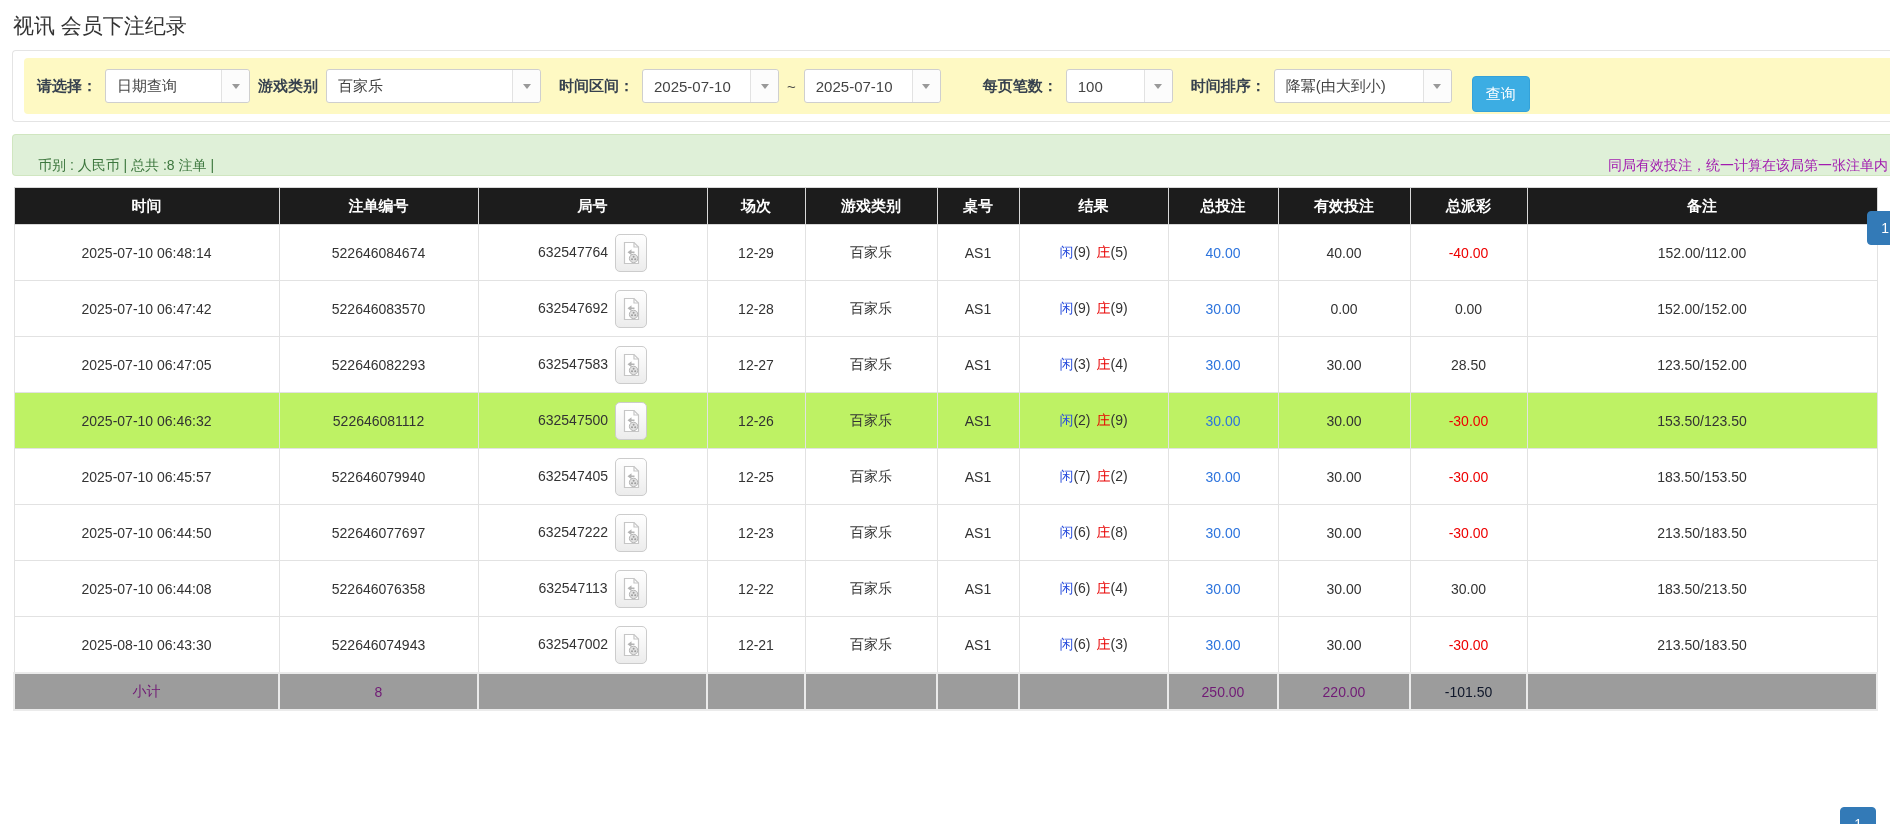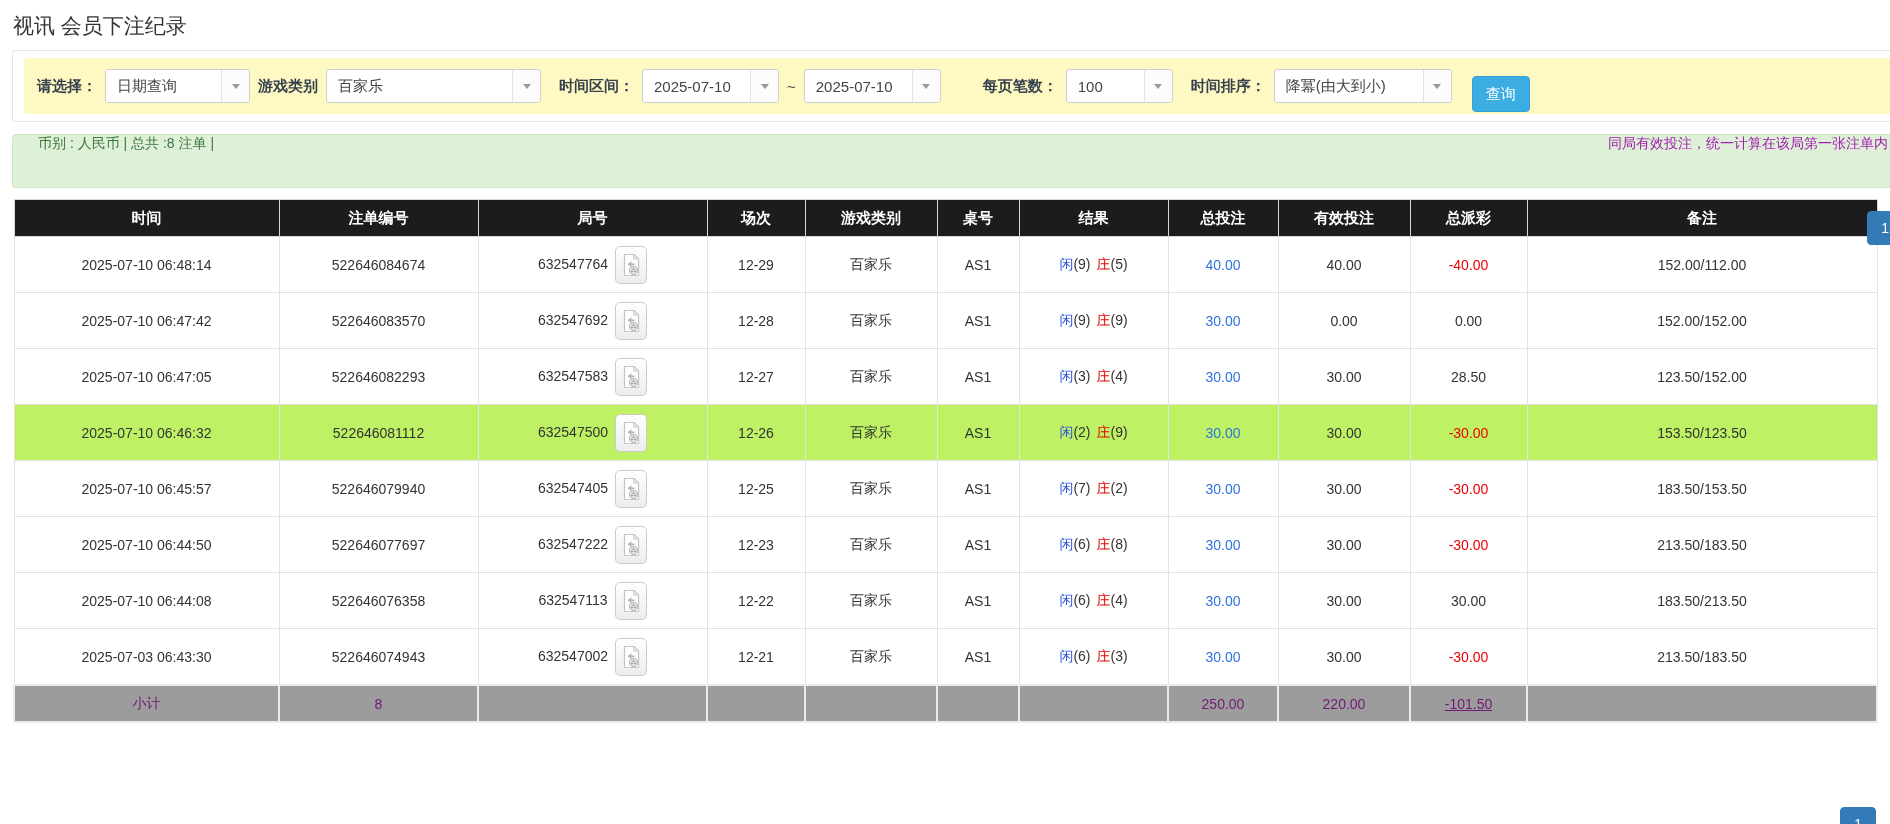--- a/index.html
+++ b/index.html
@@ -96,29 +96,29 @@
     font-size: 15px;
     cursor: pointer;
     font-family: inherit;
     margin-top: 16px;
   }
   
   .green-bar {
     margin: 12px 0 0 12px;
     width: calc(100% - 12px);
     box-sizing: border-box;
-    height: 54px;
+    height: 42px;
     background: #dff0d8;
     border: 1px solid #d0e6c0;
     border-right: none;
     border-radius: 4px 0 0 4px;
     display: flex;
-    align-items: flex-start;
+    align-items: flex-end;
     justify-content: space-between;
-    padding: 0 2px 0 25px;
+    padding: 8px 2px 0 25px;
   }
   .green-left { font-size: 14px; color: #3c763d; }
   .green-right { font-size: 14px; color: #a21caf; }
   
   .pg {
     position: absolute;
     background: #337ab7;
     border: 1px solid #337ab7;
     color: #fff;
     font-size: 14px;
@@ -172,21 +172,21 @@
     cursor: pointer;
   }
   
   .sum-row td {
     background: #9c9c9c;
     color: #701a75;
     height: 33px;
     border: 2px solid #ebebeb;
     font-size: 14px;
   }
-  .sum-row .payout-red { color: #701a75; text-decoration: underline; }
+  .sum-row .payout-red { color: #0f172a; }
 </style>
 </head>
 <body>
 
 <div class="page-title">视讯 会员下注纪录</div>
 
 <div class="filter-panel">
   <div class="filter-strip">
     <span class="flabel">请选择：</span>
     <span class="select w-query">
@@ -454,21 +454,21 @@
     <td><span>AS1</span></td>
     <td>
       <span class="res-p">闲</span><span class="res-score">(6)</span><span class="res-b">庄</span><span class="res-score">(4)</span>
     </td>
     <td><a class="bet-link">30.00</a></td>
     <td><span>30.00</span></td>
     <td><span class="payout">30.00</span></td>
     <td><span>183.50/213.50</span></td>
   </tr>
       <tr>
-    <td><span>2025-07-03 06:43:30</span></td>
+    <td><span>2025-08-10 06:43:30</span></td>
     <td><span>522646074943</span></td>
     <td>
       <span>632547002</span><span class="vid-btn">
             <svg width="20" height="24" viewBox="0 0 20 24">
         <path d="M3.5 1.5 H13 L17.5 6 V22.5 H3.5 Z" fill="#ffffff" stroke="#c6c6c6" stroke-width="1.2"></path>
         <path d="M13 1.5 V6 H17.5" fill="none" stroke="#c6c6c6" stroke-width="1.2"></path>
         <path d="M10.5 8.2 L6.5 11.2 L10.5 14.2 V12 H13.5 V10.4 H10.5 Z" fill="#b3b3b3"></path>
         <circle cx="12.6" cy="17.4" r="4.2" fill="#e2e2e2" stroke="#b3b3b3" stroke-width="1"></circle>
         <circle cx="12.6" cy="15.7" r="1" fill="#9d9d9d"></circle>
         <circle cx="11" cy="18.3" r="1" fill="#9d9d9d"></circle>

